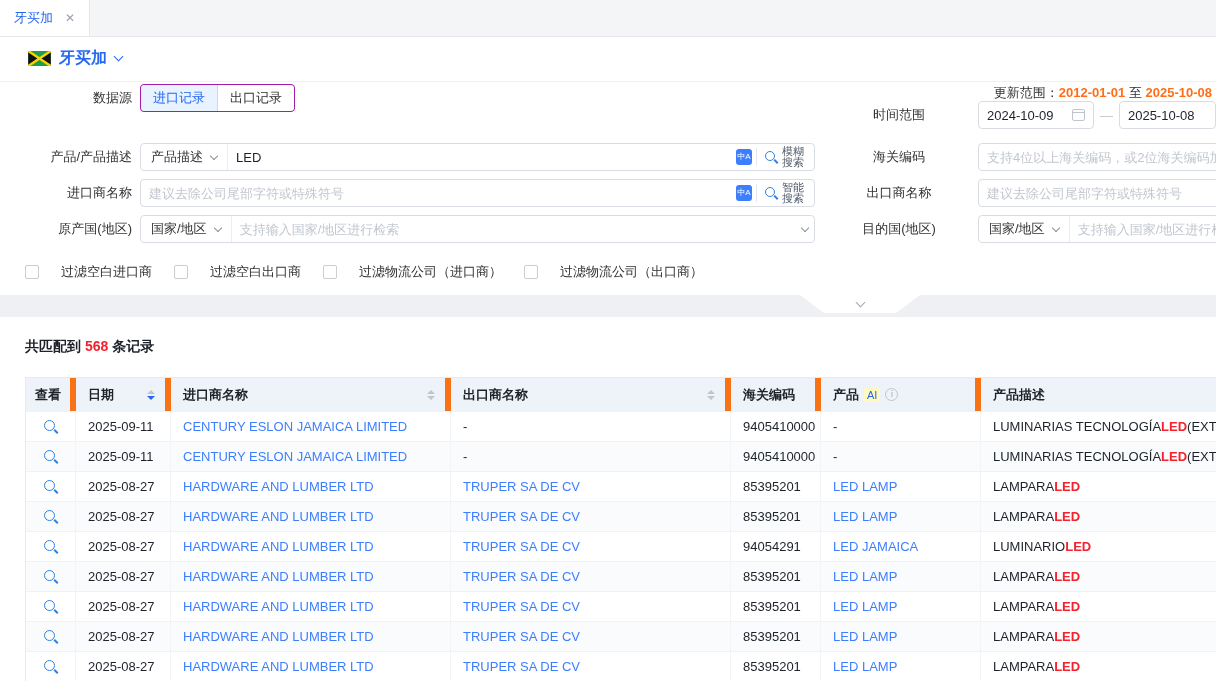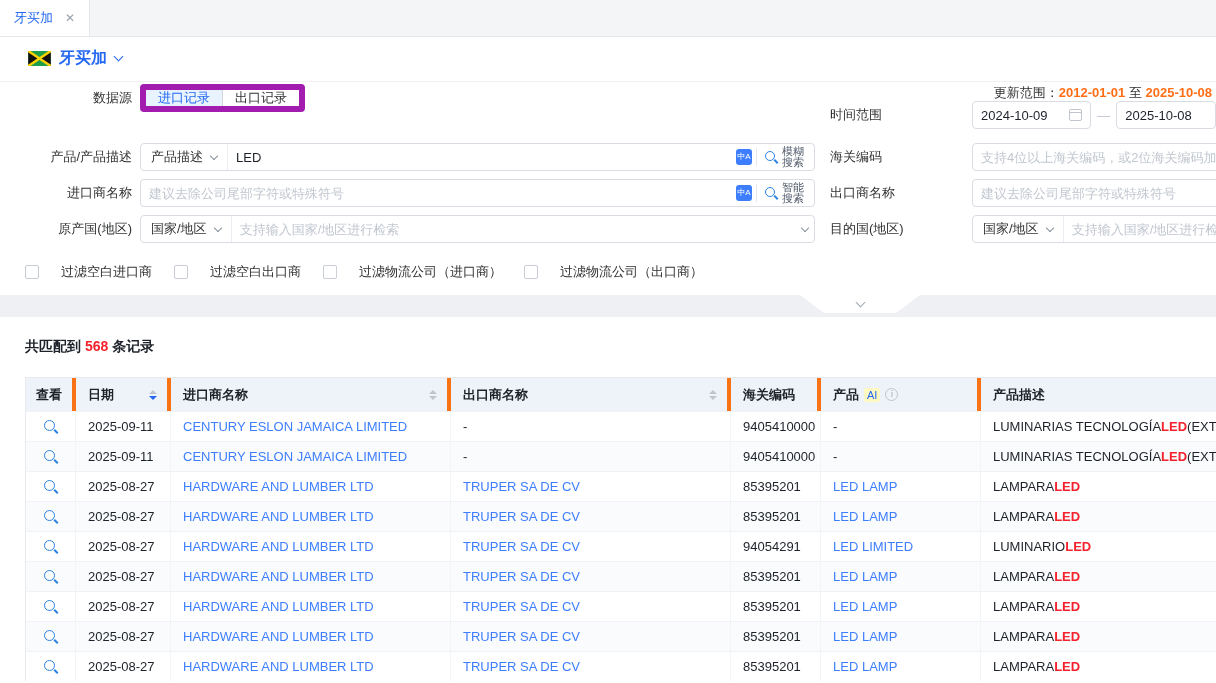--- a/index.html
+++ b/index.html
@@ -22,23 +22,23 @@
   .chev { display:inline-block; width:7px; height:7px; border-right:1.6px solid #2468f2;
     border-bottom:1.6px solid #2468f2; transform:rotate(45deg); margin-top:-4px; }
   .hdr-divider { position:absolute; top:81px; left:0; right:0; height:1px; background:#f0f1f3; }
 
   
   .update-range { position:absolute; top:84px; right:4px; font-size:13px; color:#303133; white-space:nowrap; }
   .update-range b { color:#ff6e16; font-weight:bold; }
 
   .frow { position:absolute; display:flex; align-items:center; height:28px; }
   .flabel { width:132px; text-align:right; margin-right:8px; font-size:13px; color:#303133; flex:none; }
-  .rlabel { width:138px; text-align:left; margin-right:4px; font-size:13px; color:#303133; flex:none; }
-
-  .seg { display:flex; border:6px solid #a21caf; border-radius:4px; overflow:hidden; height:28px; background:#b91c1c; }
+  .rlabel { width:138px; text-align:center; margin-right:10px; font-size:13px; color:#303133; flex:none; }
+
+  .seg { display:flex; border:1px solid #a21caf; border-radius:4px; overflow:hidden; height:28px; background:#b91c1c; }
   .seg-btn { padding:0 12px; font-size:13px; display:flex; align-items:center; color:#303133; cursor:pointer; background:#fff; }
   .seg-btn + .seg-btn { border-left:1px solid #d4d7dd; }
   .seg-btn.active { background:#e8f3ff; color:#2468f2; }
 
   .ibox { display:flex; align-items:center; border:1px solid #d9dce3; border-radius:4px;
     height:28px; background:#fff; padding:0 8px; }
   .ibox .val { font-size:13px; color:#1d2129; flex:1; }
   .dash { color:#c1c6cf; margin:0 6px; font-size:13px; }
 
   .cal-icon { width:13px; height:12px; border:1.3px solid #c0c4cc; border-radius:2px; position:relative; flex:none; cursor:pointer; }
@@ -77,21 +77,21 @@
     border-bottom:1.6px solid #a2a8b3; transform:rotate(45deg); margin-top:-4px; }
 
   
   .results { position:absolute; top:317px; left:0; right:0; bottom:0; background:#fff; }
   .summary { position:absolute; top:21px; left:25px; font-size:14px; font-weight:bold; color:#1d2129; }
   .summary .count { color:#f5222d; margin:0 4px; }
 
   .table { position:absolute; top:60px; left:25px; width:1195px; border:1px solid #e8eaee; border-bottom:none; font-size:13px; }
   .thead { display:flex; height:33px; background:#eef2f9; }
   .th { display:flex; align-items:center; padding:0 12px; font-weight:bold; color:#1d2129;
-    border-right:4px solid #f97316; position:relative; }
+    border-right:6px solid #f97316; position:relative; }
   .th:last-child { border-right:none; }
   .trow { display:flex; height:30px; background:#fff; border-top:1px solid #f0f2f5; }
   .trow.alt { background:#fafbfc; }
   .td { display:flex; align-items:center; padding:0 12px; border-right:1px solid #f2f4f7; overflow:hidden; white-space:nowrap; }
   .td:last-child { border-right:none; }
   .c-view { width:50px; justify-content:center; padding:0; flex:none; }
   .c-date { width:95px; flex:none; }
   .c-imp  { width:280px; flex:none; }
   .c-exp  { width:280px; flex:none; }
   .c-hs   { width:90px; flex:none; }
@@ -423,21 +423,21 @@
     <div class="td c-imp">
       <span class="link">HARDWARE AND LUMBER LTD</span>
     </div>
     <div class="td c-exp">
       <span class="link">TRUPER SA DE CV</span>
     </div>
     <div class="td c-hs">
       <span>94054291</span>
     </div>
     <div class="td c-prod">
-      <span class="link">LED LIMITED</span>
+      <span class="link">LED JAMAICA</span>
     </div>
     <div class="td c-desc">
       <span>LUMINARIO </span>
               <span class="hl">LED</span>
               <span></span>
     </div>
   </div>
           <div class="trow alt">
     <div class="td c-view">
       <span class="view-icon"></span>

